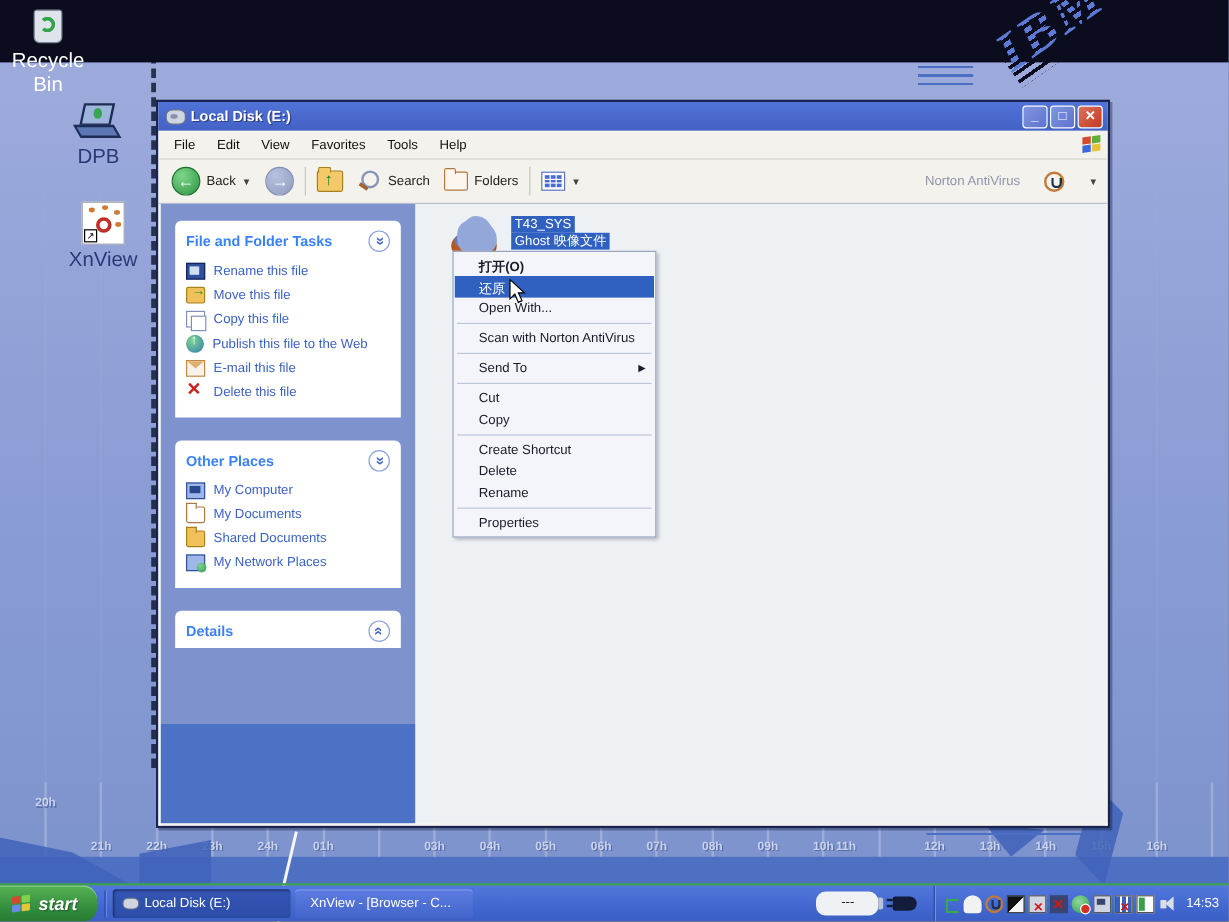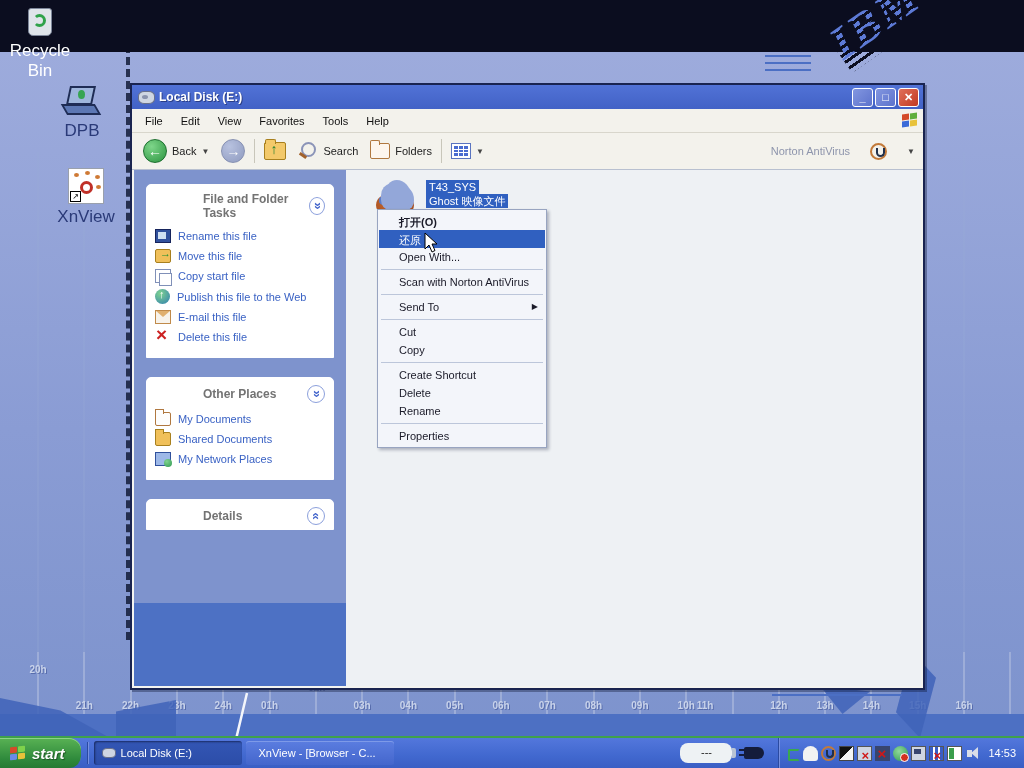--- a/index.html
+++ b/index.html
@@ -100,21 +100,21 @@
 
   .win-body{position:relative;height:calc(607px - 24px - 24px - 37px - 4px);display:flex;
     border:2px solid #f4f4f0;border-top:none;}
   .taskpane{width:212px;background:linear-gradient(180deg,#7e93cd 0%,#7e93cd 84%,#4d71c4 84%,#4d71c4 100%);
     padding:14px 12px 0;flex-shrink:0;}
   .content{flex:1;background:#eef1f4;position:relative;margin-left:20px;}
 
   .pbox{background:#fff;border:1px solid #fff;border-radius:5px 5px 0 0;margin-bottom:19px;
     padding:7px 8px 10px;}
   .pbox-head{display:flex;align-items:center;justify-content:space-between;margin-bottom:6px;}
-  .pbox-title{font-size:12px;font-weight:bold;color:#737373;margin-left:48px;}
+  .pbox-title{font-size:12px;font-weight:bold;color:#3b82f6;}
   .chev{width:18px;height:18px;border-radius:50%;border:1px solid #8ca0dc;color:#4466cc;
     font-size:13px;font-weight:bold;text-align:center;line-height:16px;}
   .chev span{display:inline-block;transform:rotate(-90deg);}
   .chev.down span{transform:rotate(90deg);}
   .pbox-item{display:flex;align-items:center;gap:7px;padding:3px 0;}
   .pbox-item .txt{font-size:11px;color:#3a62c4;}
   .pic{width:16px;height:14px;position:relative;flex-shrink:0;}
   .rename-icon{background:#30509c;border:1px solid #16245c;}
   .rename-icon::after{content:"";position:absolute;left:2px;top:2px;width:8px;height:7px;background:#cfe0f2;}
   .move-icon{background:#f0c05a;border:1px solid #a8801e;border-radius:2px;}
@@ -426,21 +426,21 @@
               <div class="pbox-item">
                 <span class="pic rename-icon"></span>
                 <span class="txt">Rename this file</span>
               </div>
               <div class="pbox-item">
                 <span class="pic move-icon"></span>
                 <span class="txt">Move this file</span>
               </div>
               <div class="pbox-item">
                 <span class="pic copy-icon"></span>
-                <span class="txt">Copy start file</span>
+                <span class="txt">Copy this file</span>
               </div>
               <div class="pbox-item">
                 <span class="pic publish-icon"></span>
                 <span class="txt">Publish this file to the Web</span>
               </div>
               <div class="pbox-item">
                 <span class="pic email-icon"></span>
                 <span class="txt">E-mail this file</span>
               </div>
               <div class="pbox-item">
@@ -448,20 +448,24 @@
                 <span class="txt">Delete this file</span>
               </div>
             </div>
         </div>
         <div class="pbox">
           <div class="pbox-head">
             <div class="pbox-title">Other Places</div>
             <div class="chev"><span>«</span></div>
           </div>
           <div id="other-places-list">
+              <div class="pbox-item">
+                <span class="pic mycomputer-icon"></span>
+                <span class="txt">My Computer</span>
+              </div>
               <div class="pbox-item">
                 <span class="pic mydocuments-icon"></span>
                 <span class="txt">My Documents</span>
               </div>
               <div class="pbox-item">
                 <span class="pic shareddocs-icon"></span>
                 <span class="txt">Shared Documents</span>
               </div>
               <div class="pbox-item">
                 <span class="pic mynetwork-icon"></span>

